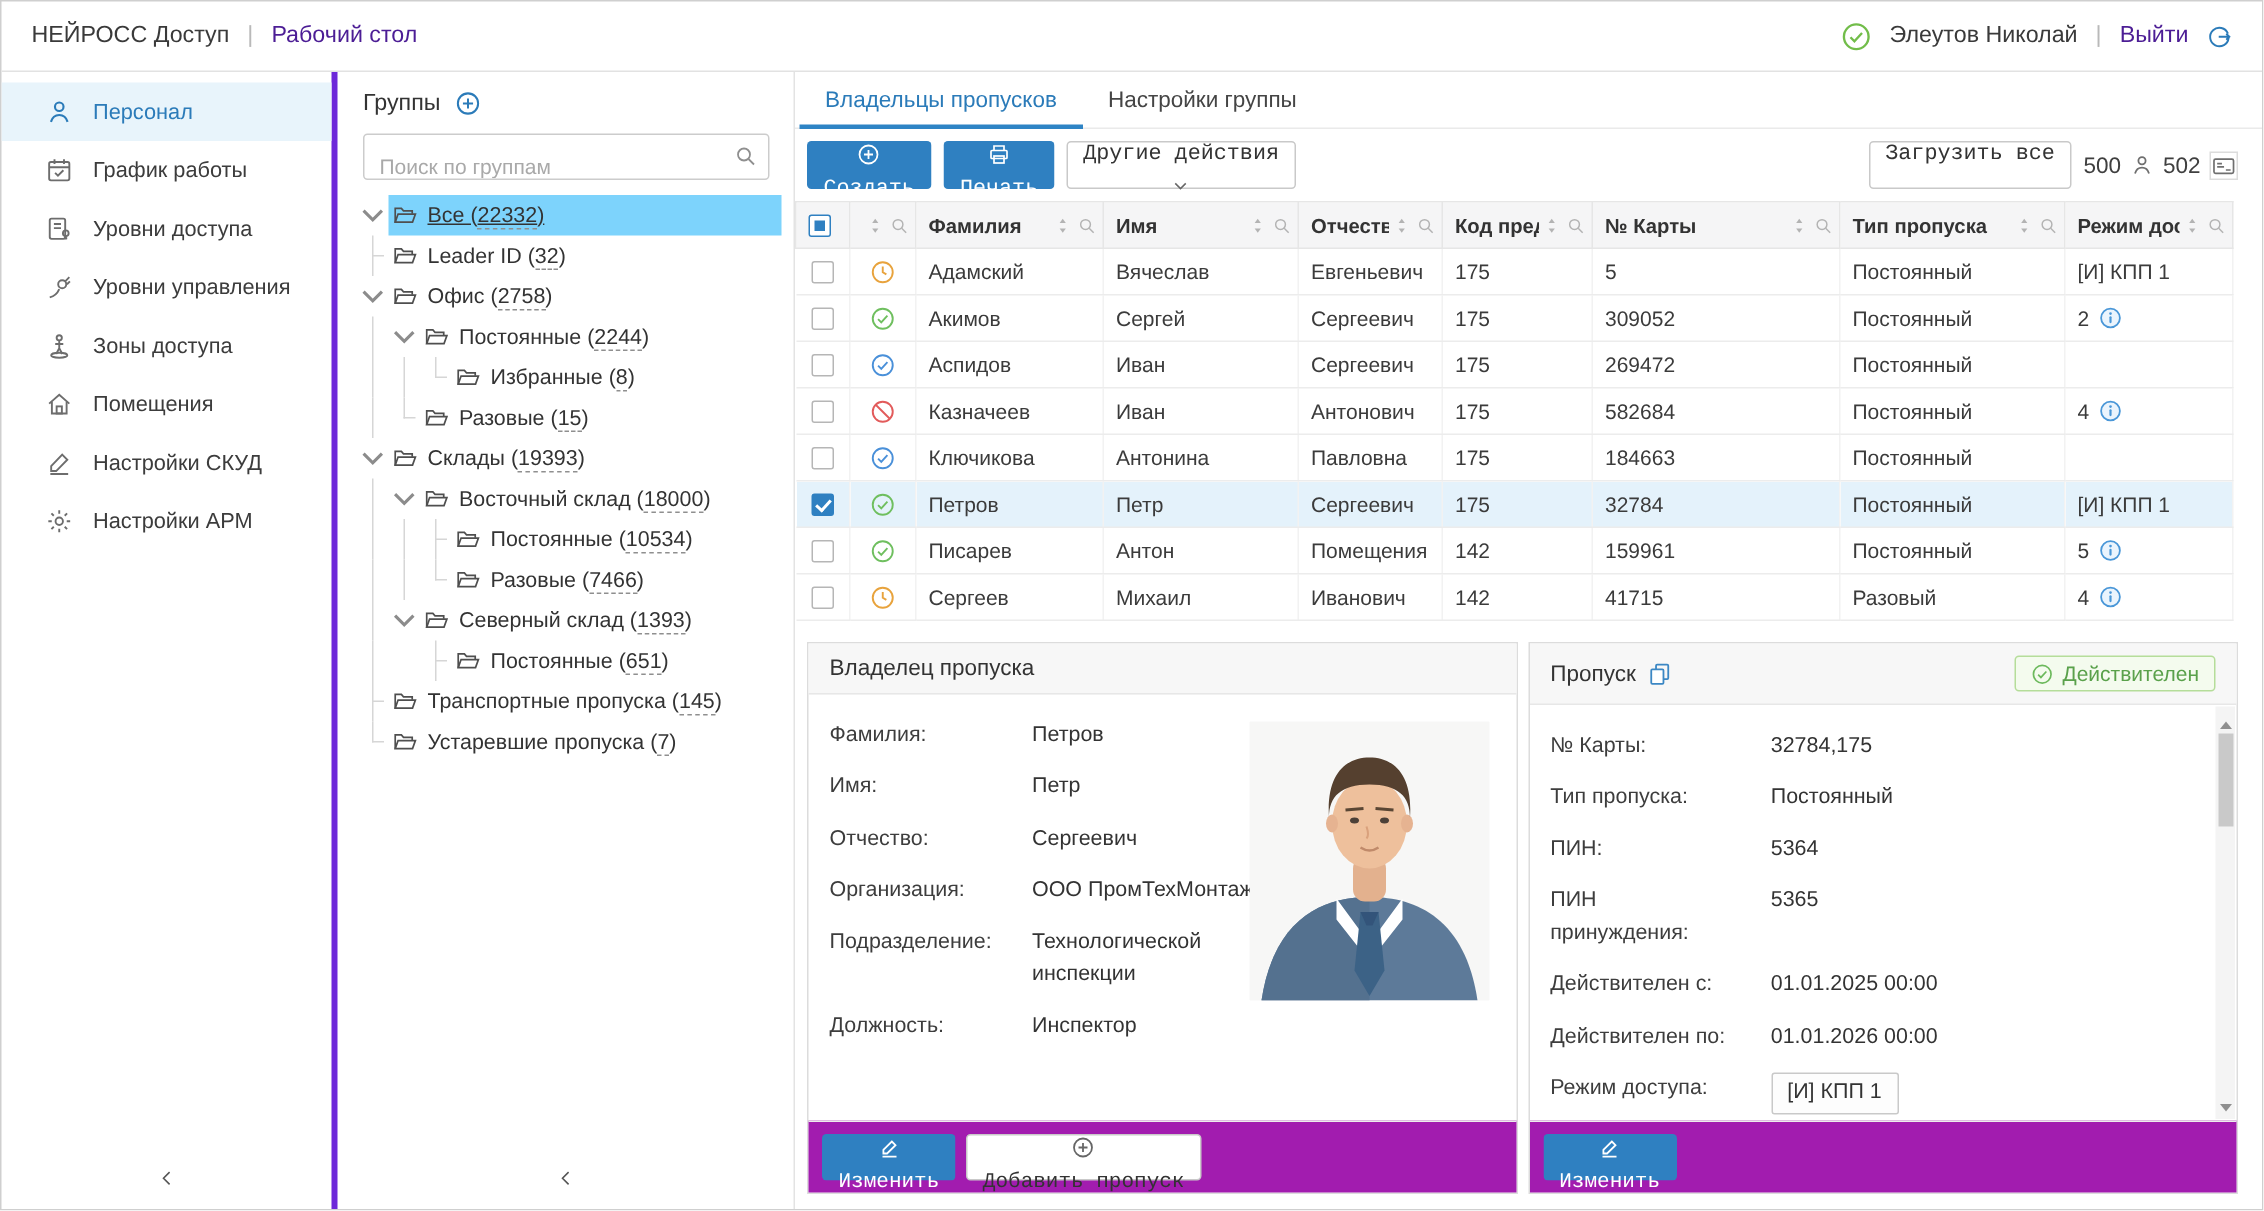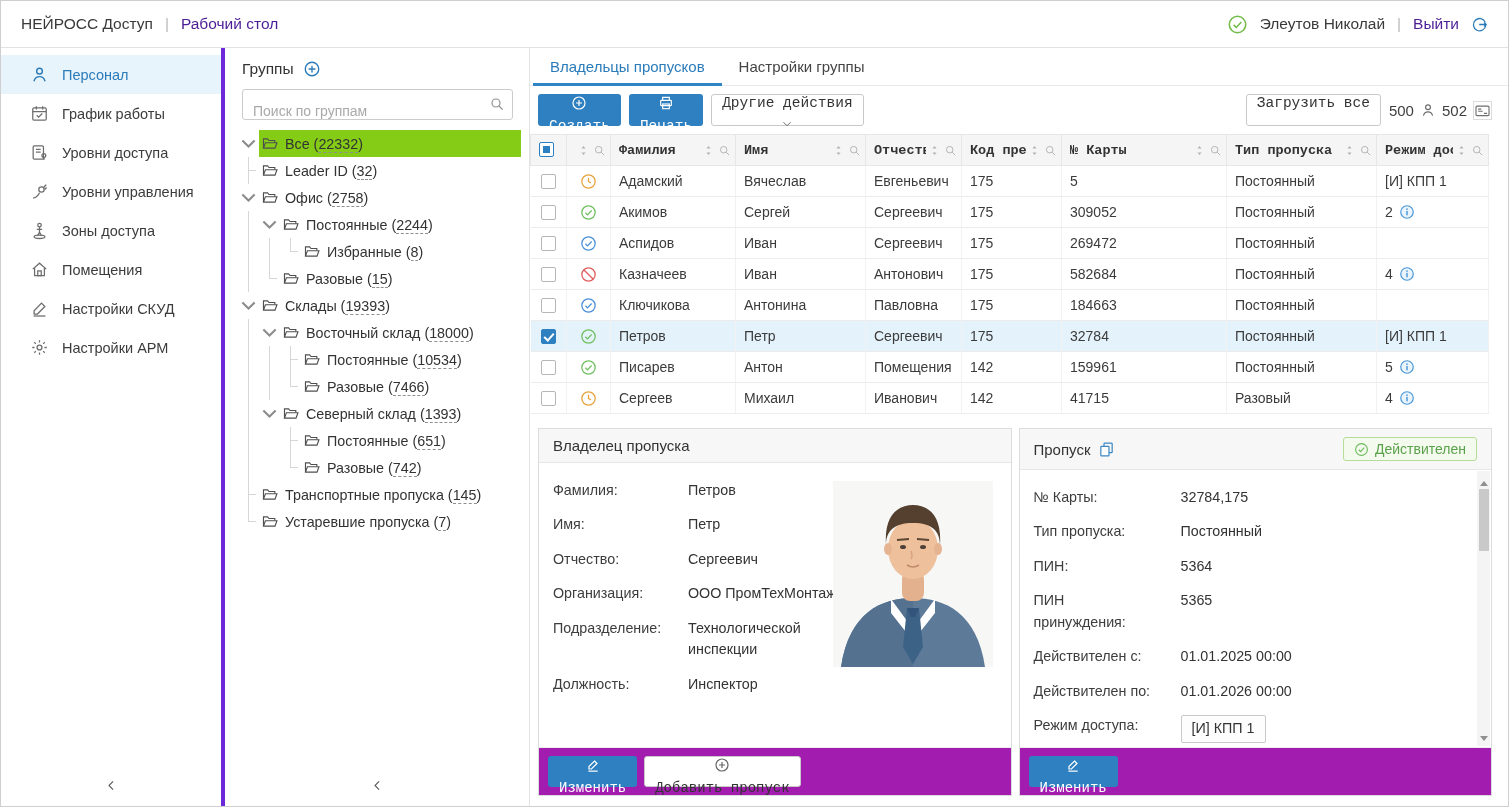--- a/index.html
+++ b/index.html
@@ -41,21 +41,21 @@
   .group-search .ic { position:absolute; right:8px; top:7px; width:16px; height:16px; color:#8f8f8f; cursor:pointer; }
   .tree { flex:1; padding:7px 8px 0 13px; overflow:hidden; }
   .tnode { display:flex; align-items:stretch; height:27px; font-size:14.3px; color:#333; cursor:pointer; }
   .tslot { width:21px; flex:none; position:relative; }
   .tslot.rail::before { content:''; position:absolute; left:10px; top:0; bottom:0; border-left:1px solid #d6d6d6; }
   .tslot.corner::before { content:''; position:absolute; left:10px; top:0; height:100%; border-left:1px solid #d6d6d6; }
   .tslot.corner.end::before { height:14px; }
   .tslot.corner::after { content:''; position:absolute; left:10px; top:13px; width:8px; border-top:1px solid #d6d6d6; }
   .tslot.chev { display:flex; align-items:center; justify-content:center; color:#8c8c8c; }
   .tcontent { display:flex; align-items:center; gap:7px; flex:1; min-width:0; padding:0 8px 0 2px; white-space:nowrap; }
-  .tnode.selected .tcontent { background:#84cc16; }
+  .tnode.selected .tcontent { background:#7dd3fc;text-decoration:underline; }
   .tcontent .ic { width:17px; height:17px; color:#4f4f4f; flex:none; }
   .tcount { border-bottom:1px dashed #8f8f8f; }
 
   
   .main { flex:1; min-width:0; display:flex; flex-direction:column; }
   .tabs { height:38px; flex:none; display:flex; border-bottom:1px solid #eaeaea; padding-left:3px; }
   .tab { padding:0 17px; display:flex; align-items:center; font-size:15px; color:#454545; position:relative; cursor:pointer; }
   .tab.active { color:#2b7bb9; }
   .tab.active::after { content:''; position:absolute; left:0; right:0; bottom:-1px; height:3px; background:#2e84c5; }
 
@@ -67,21 +67,21 @@
   .btn.ghost .ic { color:#666; }
   .btn .chev { width:12px; height:12px; color:#666; }
   .spacer { flex:1; }
   .counts { display:flex; align-items:center; gap:6px; color:#3f3f3f; font-size:15px; }
   .counts .ic { width:16px; height:16px; color:#6f6f6f; }
   .counts .ic.card { width:19px; height:19px; }
 
   
   .table-wrap { flex:none; padding-right:19px; }
   table { width:100%; border-collapse:collapse; table-layout:fixed; font-size:14px; color:#3b3b3b; }
-  th { background:#f5f5f6; font-weight:bold; font-size:13.5px; color:#333; height:31px; padding:0 4px 0 8px; text-align:left; border:1px solid #e6e6e6; white-space:nowrap; overflow:hidden;font-family:Liberation Mono, monospace; }
+  th { background:#f5f5f6; font-weight:bold; font-size:13.5px; color:#333; height:31px; padding:0 4px 0 8px; text-align:left; border:1px solid #e6e6e6; white-space:nowrap; overflow:hidden; }
   th .hwrap { display:flex; align-items:center; gap:2px; }
   th .hlabel { overflow:hidden; }
   th .hic { width:13px; height:13px; color:#b3b3b3; flex:none; cursor:pointer; margin-left:auto; }
   th .hic + .hic { margin-left:1px; }
   th.center .hwrap { justify-content:center; }
   th.center .hic { margin-left:1px; }
   td { height:31px; padding:0 8px; border-bottom:1px solid #ececec; border-right:1px solid #f2f2f2; overflow:hidden; white-space:nowrap; }
   tr.selected td { background:#e4f2fb; }
   td.c { text-align:center; }
   .cb { width:15px; height:15px; border:1px solid #b6b6b6; border-radius:2px; background:#fff; display:inline-block; position:relative; vertical-align:middle; cursor:pointer; }
@@ -433,34 +433,20 @@
             <span class="tslot"></span>
             <span class="tslot corner"></span>
             <span class="tcontent">
               <span class="ic ">
                 <svg viewBox="0 0 24 24" fill="none" stroke="currentColor" stroke-width="1.6">
                   <path d="M3.5 18.5v-13h5.8l2 2.3h8.2v2.8"></path>
                   <path d="M3.5 18.5l2.7-7.6h16.3l-2.7 7.6z"></path>
                 </svg>
               </span>
               <span>Постоянные (<span class="tcount">651</span>)</span>
-            </span>
-          </div>
-          <div class="tnode">
-            <span class="tslot rail"></span>
-            <span class="tslot"></span>
-            <span class="tslot corner end"></span>
-            <span class="tcontent">
-              <span class="ic ">
-                <svg viewBox="0 0 24 24" fill="none" stroke="currentColor" stroke-width="1.6">
-                  <path d="M3.5 18.5v-13h5.8l2 2.3h8.2v2.8"></path>
-                  <path d="M3.5 18.5l2.7-7.6h16.3l-2.7 7.6z"></path>
-                </svg>
-              </span>
-              <span>Разовые (<span class="tcount">742</span>)</span>
             </span>
           </div>
           <div class="tnode">
             <span class="tslot corner"></span>
             <span class="tcontent">
               <span class="ic ">
                 <svg viewBox="0 0 24 24" fill="none" stroke="currentColor" stroke-width="1.6">
                   <path d="M3.5 18.5v-13h5.8l2 2.3h8.2v2.8"></path>
                   <path d="M3.5 18.5l2.7-7.6h16.3l-2.7 7.6z"></path>
                 </svg>

